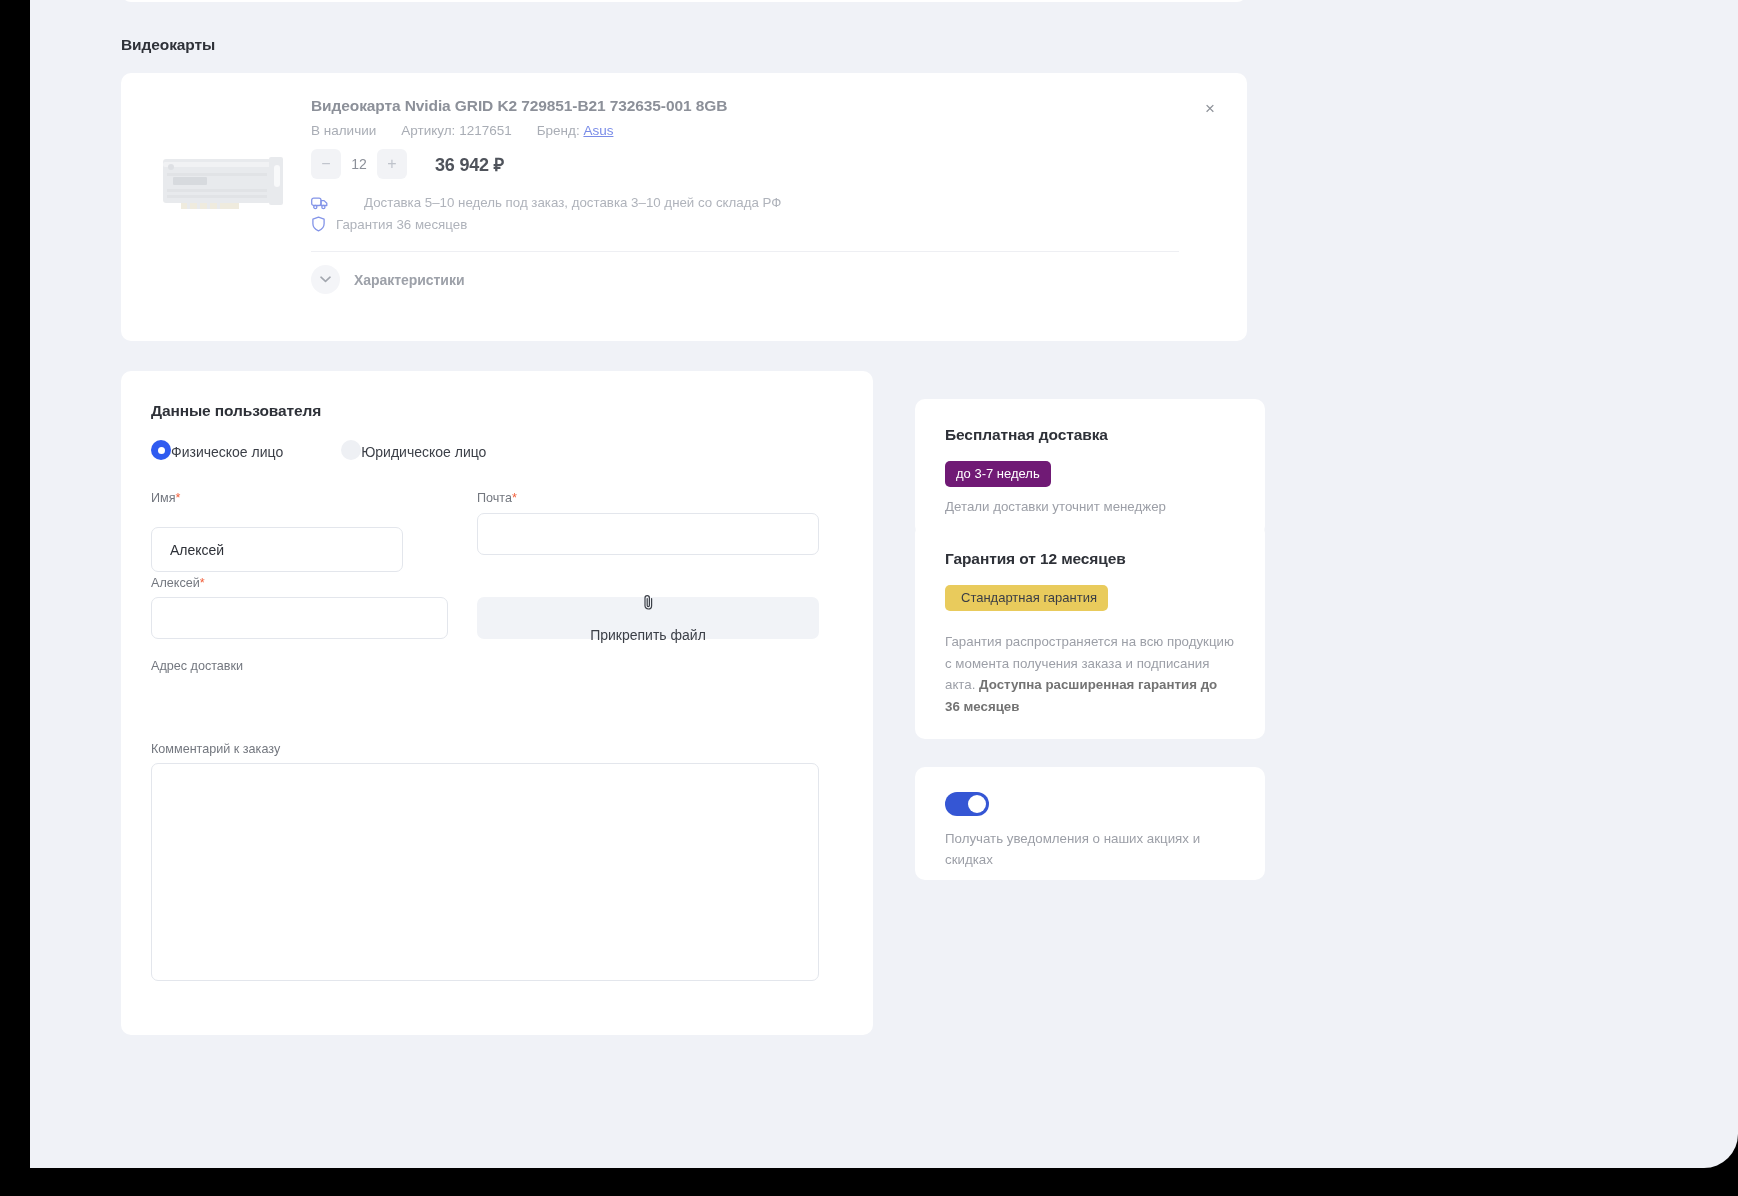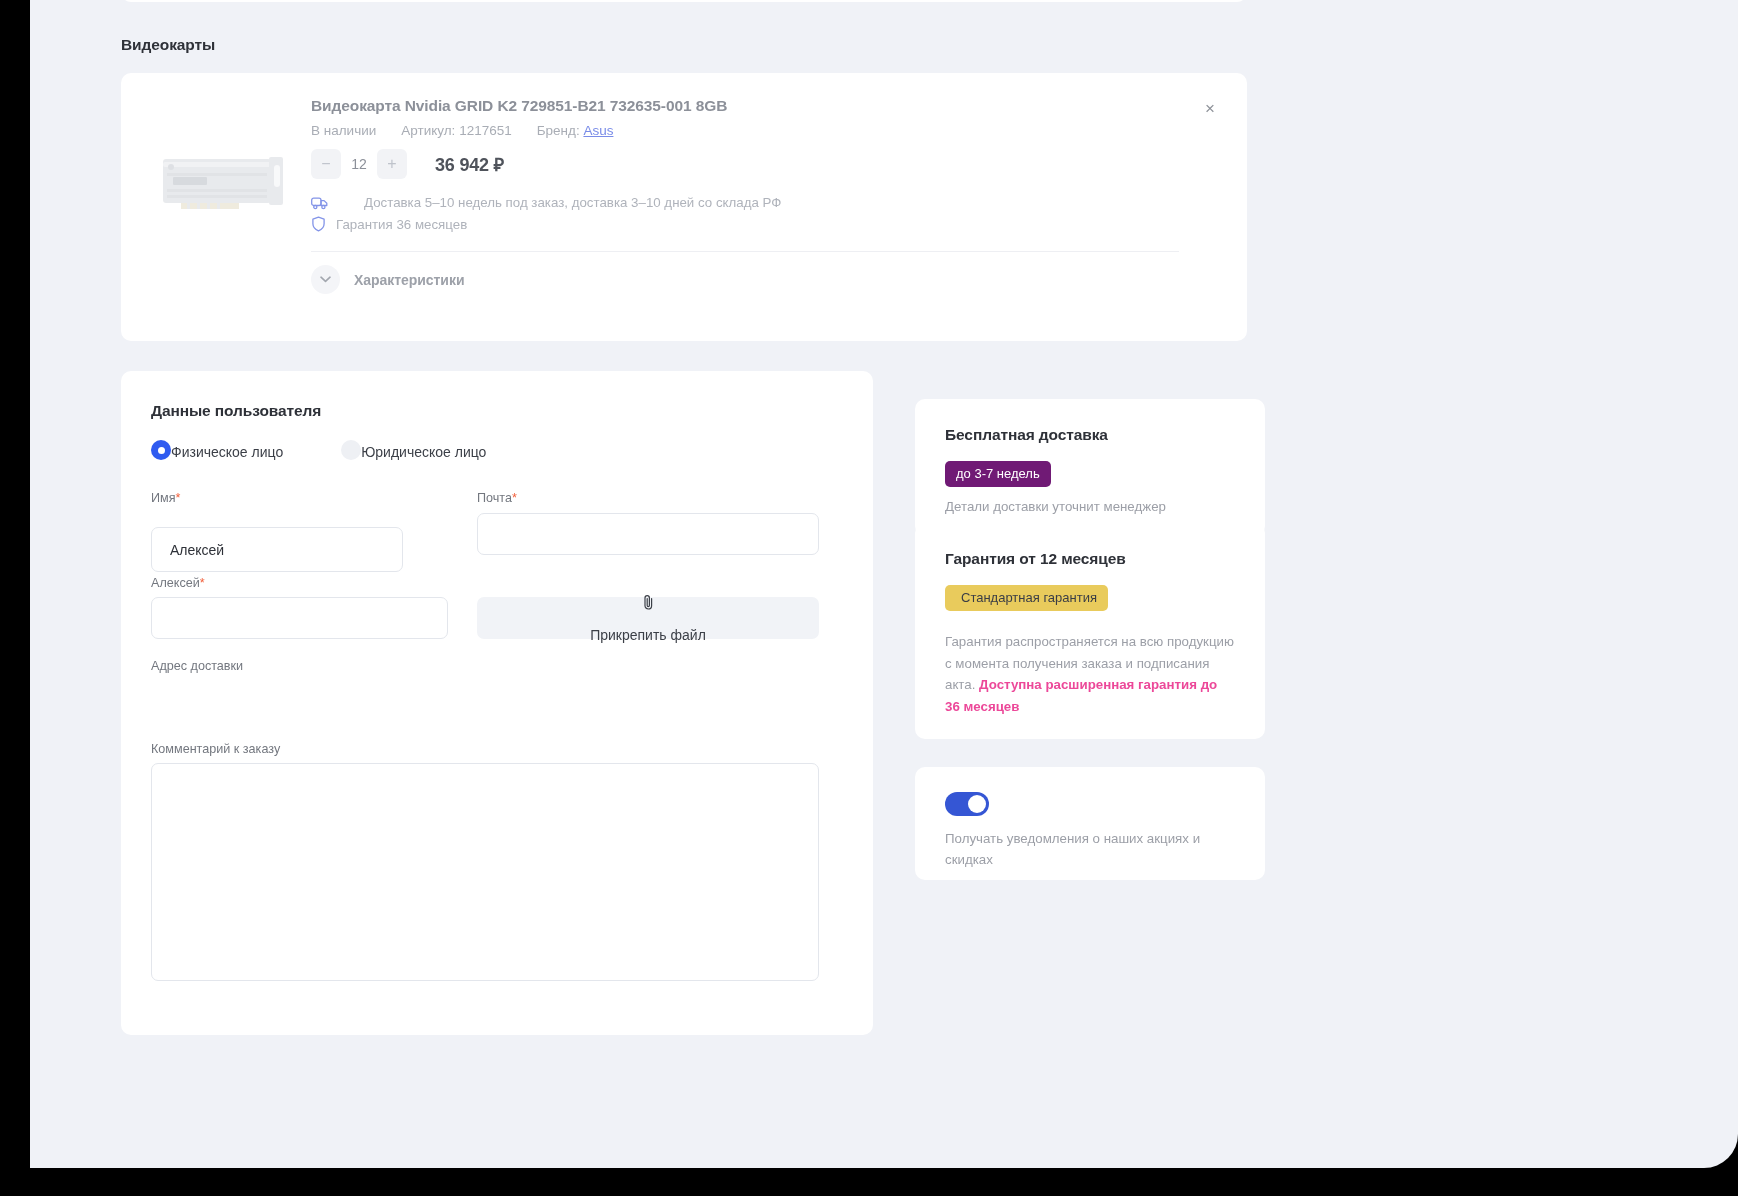--- a/index.html
+++ b/index.html
@@ -329,21 +329,21 @@
   }
 
   .warranty-text {
     position: absolute;
     left: 30px; top: 108px;
     width: 290px;
     font-size: 13.3px;
     color: #9C9FA7;
     line-height: 1.62;
   }
-  .warranty-text b { color: #ec4899; font-weight: bold; }
+  .warranty-text b { color: #737373; font-weight: bold; }
 
   .toggle {
     position: absolute;
     left: 30px; top: 25px;
     width: 44px; height: 24px;
     border-radius: 12px;
     background: #3556D4;
     cursor: pointer;
   }
   .toggle::after {

